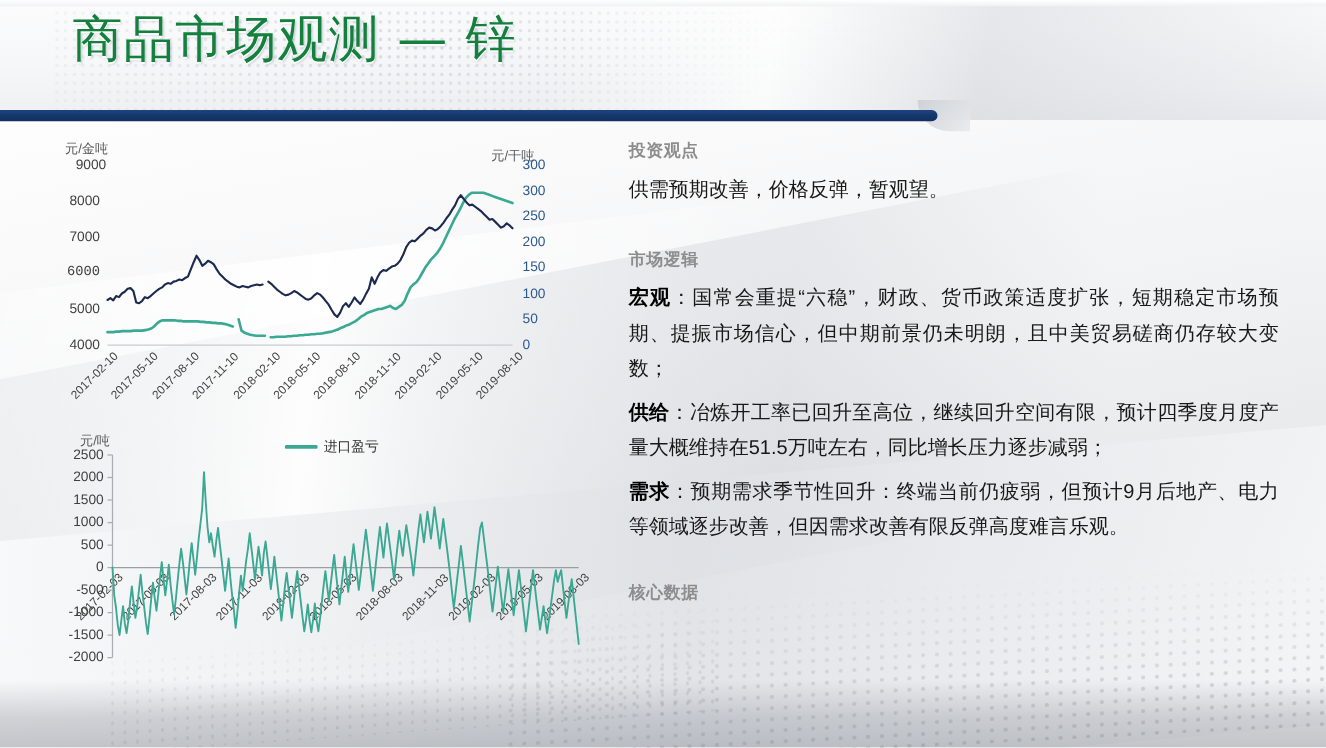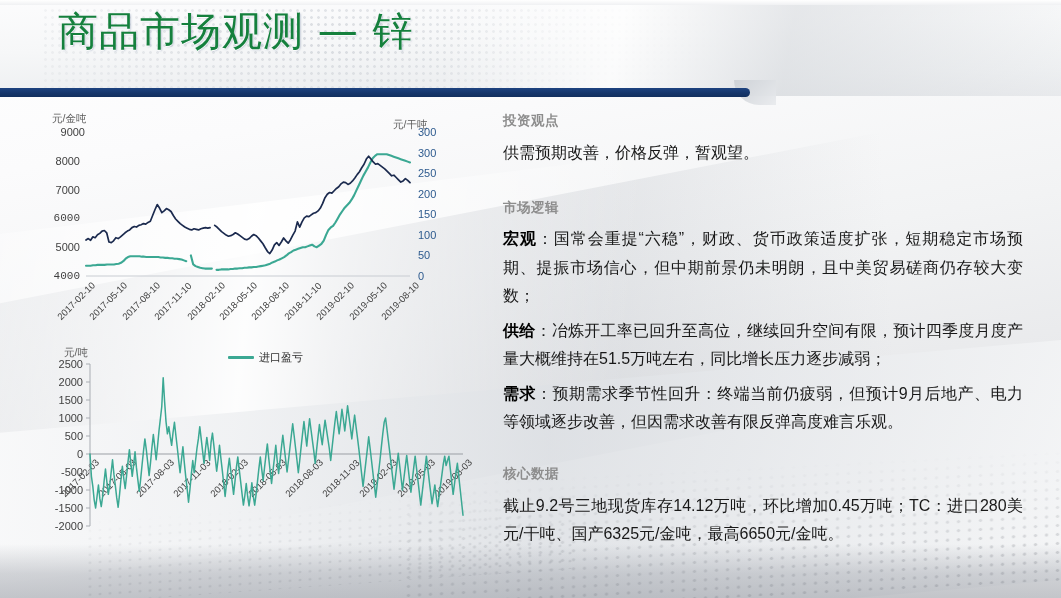--- a/index.html
+++ b/index.html
@@ -155,21 +155,21 @@
   <div class="title">商品市场观测 — 锌</div>
   <div class="navybar-taper"></div>
   <div class="navybar"></div>
 
   <div class="chart-wrap" id="chart1">
     <div class="axis-unit" style="left:14px;top:2px;">元/金吨</div>
     <div class="axis-unit" style="left:355px;top:8px;">元/干吨</div>
 
 
     <div id="c1-yleft">
-        <div class="ytick left" style="right: 388px; top: 166px; font-family: Liberation Mono, monospace;">4000</div>
+        <div class="ytick left" style="right: 388px; top: 166px;">4000</div>
         <div class="ytick left" style="right: 388px; top: 137.2px; text-align: right;">5000</div>
         <div class="ytick left" style="right: 388px; top: 108.4px; font-family: Liberation Mono, monospace;">6000</div>
         <div class="ytick left" style="right: 388px; top: 79.6px;">7000</div>
         <div class="ytick left" style="right: 388px; top: 50.8px;">8000</div>
         <div class="ytick left" style="right: 383px; top: 22px; margin-left: 44px;">9000</div>
       </div>
     <div id="c1-yright">
         <div class="ytick right" style="left: 380px; top: 166px;">0</div>
         <div class="ytick right" style="left: 380px; top: 145.429px;">50</div>
         <div class="ytick right" style="left: 380px; top: 124.857px;">100</div>
@@ -266,16 +266,15 @@
     <p class="para">
       <b>供给</b><span>：冶炼开工率已回升至高位，继续回升空间有限，预计四季度月度产量大概维持在51.5万吨左右，同比增长压力逐步减弱；</span>
     </p>
     <p class="para">
       <b>需求</b><span>：预期需求季节性回升：终端当前仍疲弱，但预计9月后地产、电力等领域逐步改善，但因需求改善有限反弹高度难言乐观。</span>
     </p>
 
     <div class="spacer-md"></div>
 
     <div class="sec-head">核心数据</div>
-    <p class="para">截止9.2号三地现货库存14.12万吨，环比增加0.45万吨；TC：进口280美元/干吨、国产6325元/金吨，最高6650元/金吨。</p>
   </div>
 
 </div>
 
 </body></html>

